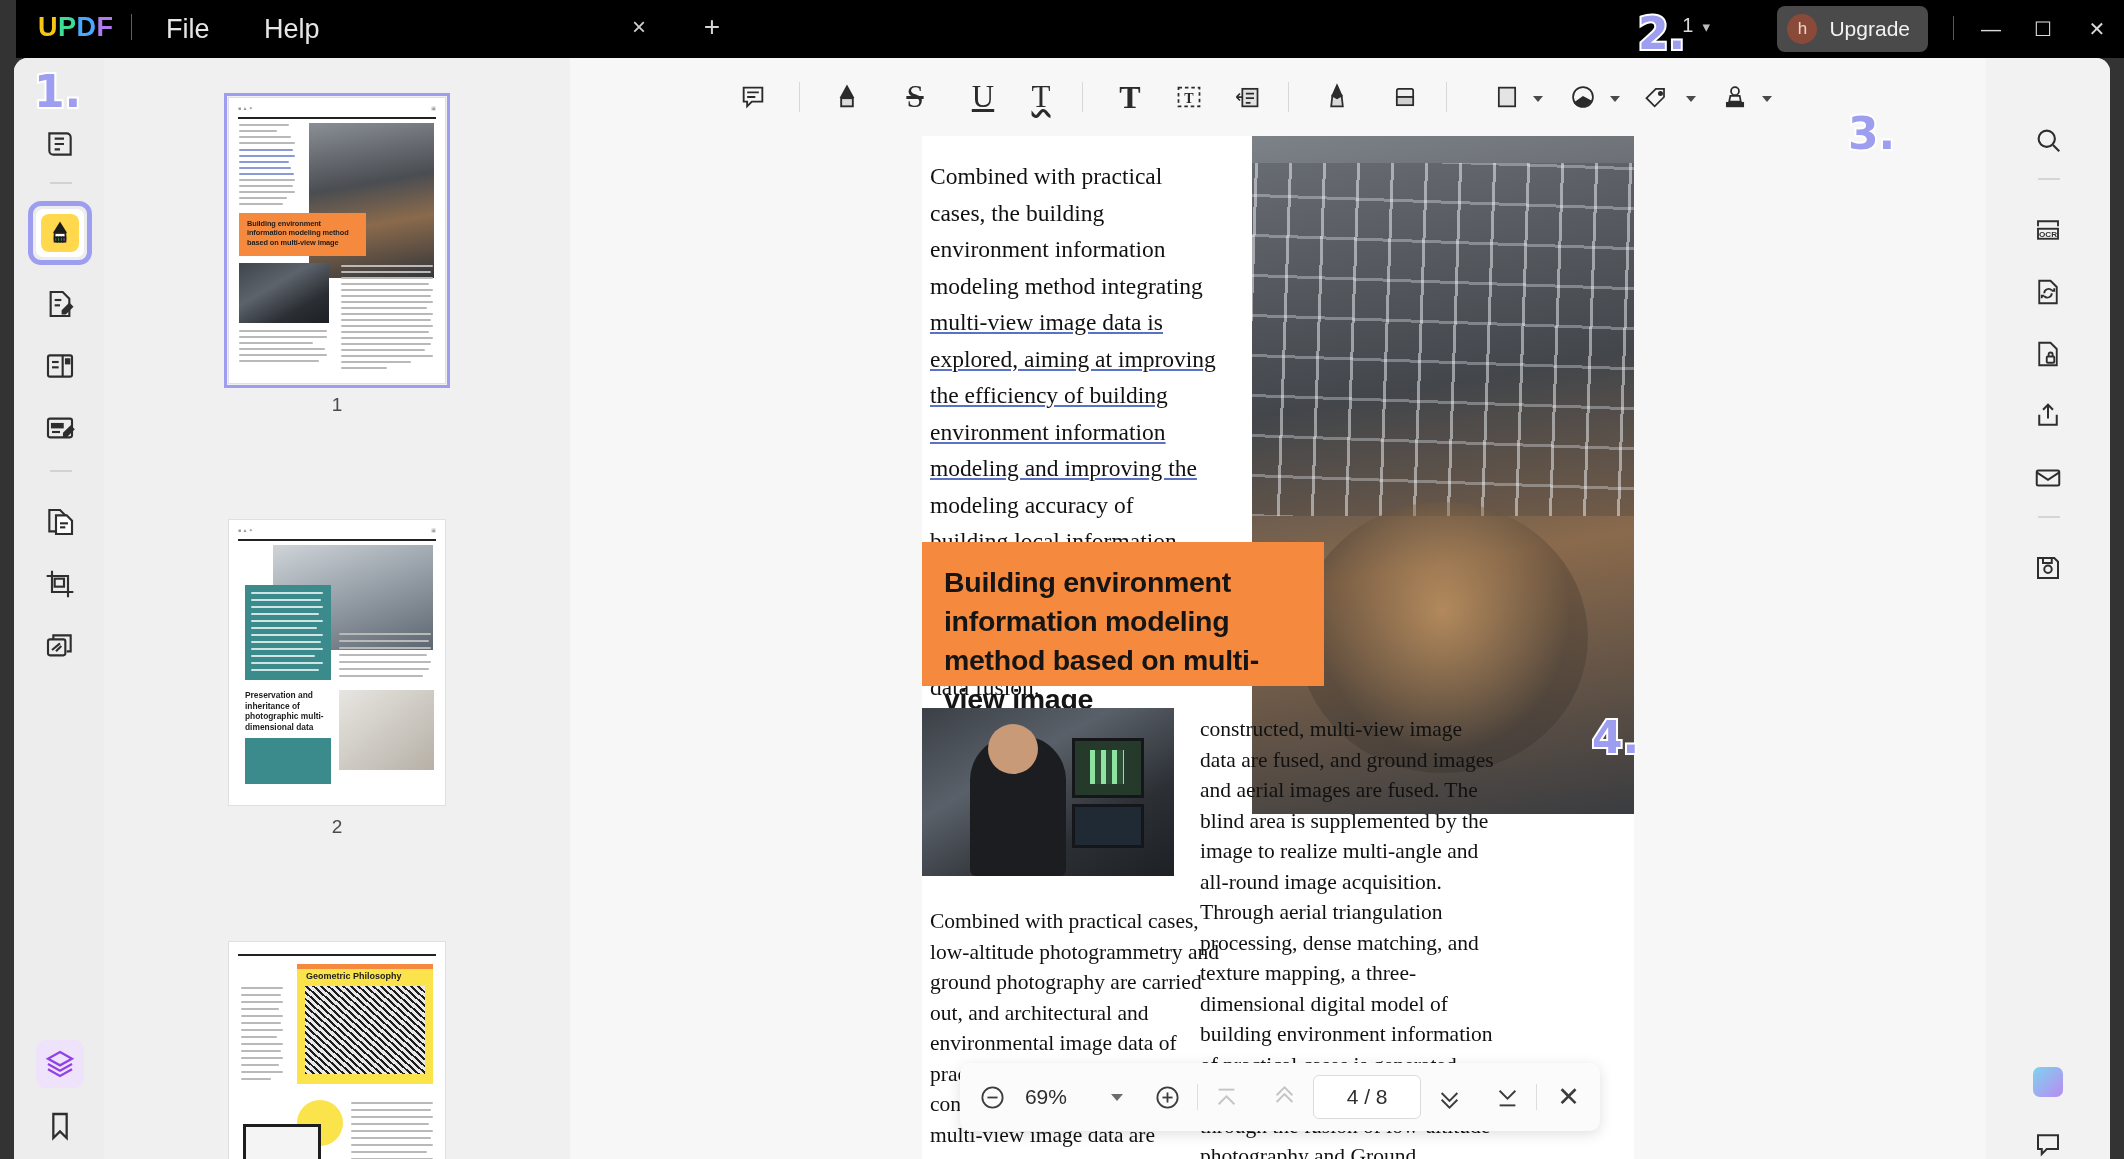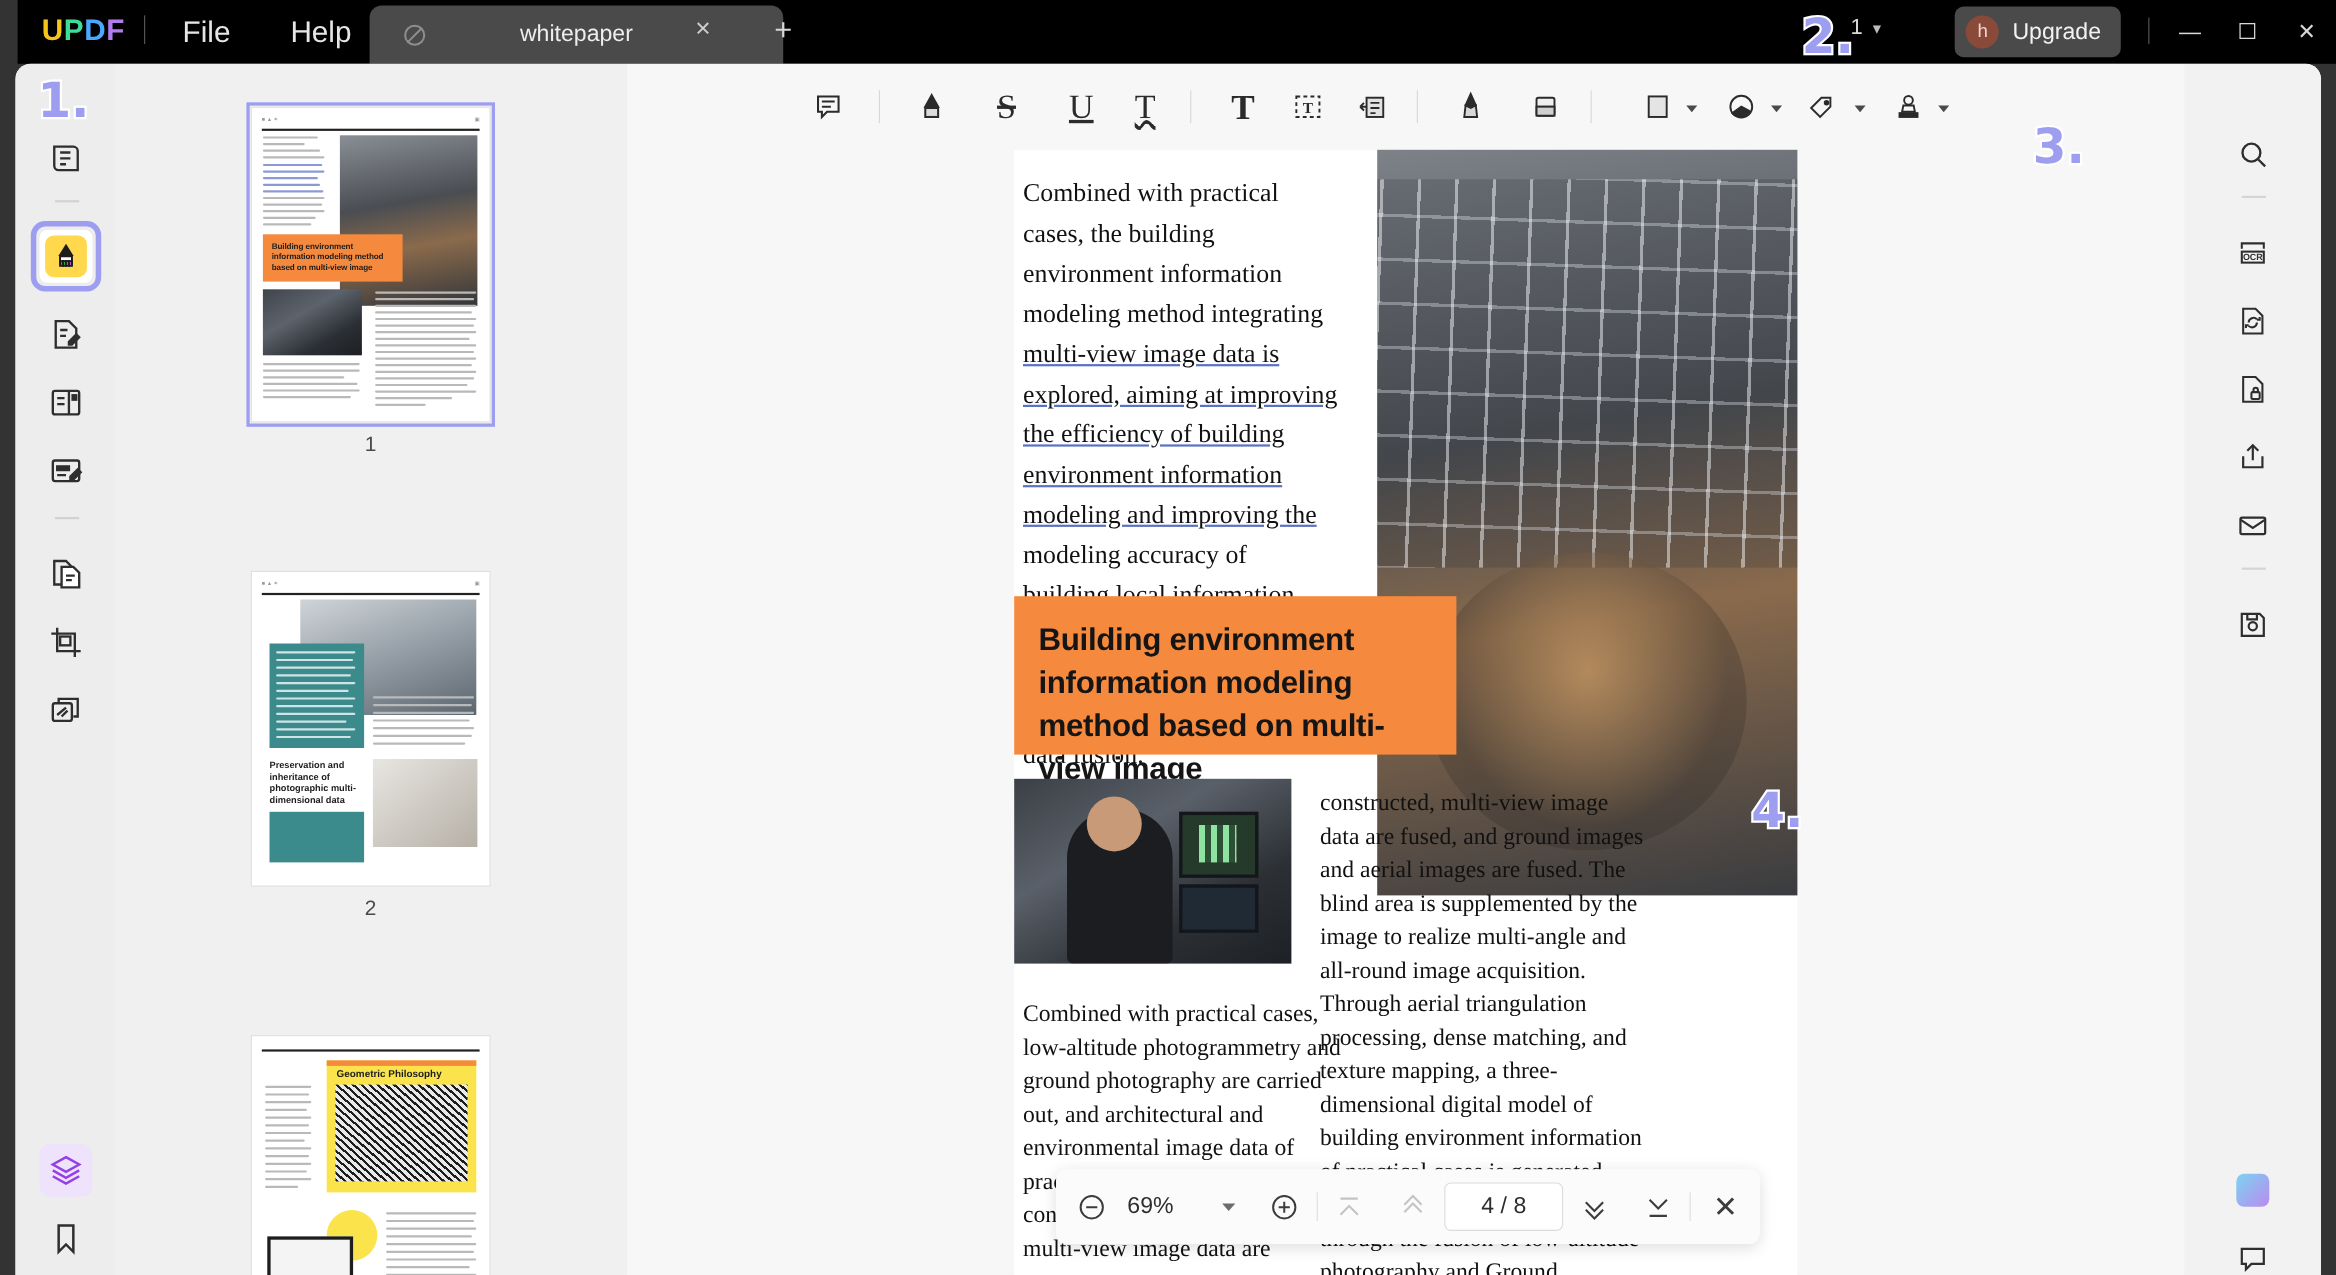--- a/index.html
+++ b/index.html
@@ -192,29 +192,20 @@
 <div id="app">
 
   <div class="titlebar">
     <div class="logo">
       <span>U</span><span>P</span><span>D</span><span>F</span>
     </div>
     <div class="titlesep"></div>
     <div class="menu-item menu-file">File</div>
     <div class="menu-item menu-help">Help</div>
 
-    <div class="tab">
-      <div class="tab-icon">
-        <svg viewBox="0 0 24 24" fill="none" stroke="currentColor" stroke-width="1.7">
-          <circle cx="12" cy="12" r="8"></circle>
-            <line x1="6" y1="18" x2="18" y2="6"></line>
-        </svg>
-      </div>
-      <div class="tab-title">whitepaper</div>
-    </div>
     <div class="tab-close">×</div>
     <div class="tab-new">+</div>
 
     <div class="pagecount">
       <span>1</span><span class="chev">▾</span>
     </div>
 
     <div class="upgrade">
       <div class="avatar">h</div>
       <div class="upgrade-label">Upgrade</div>

